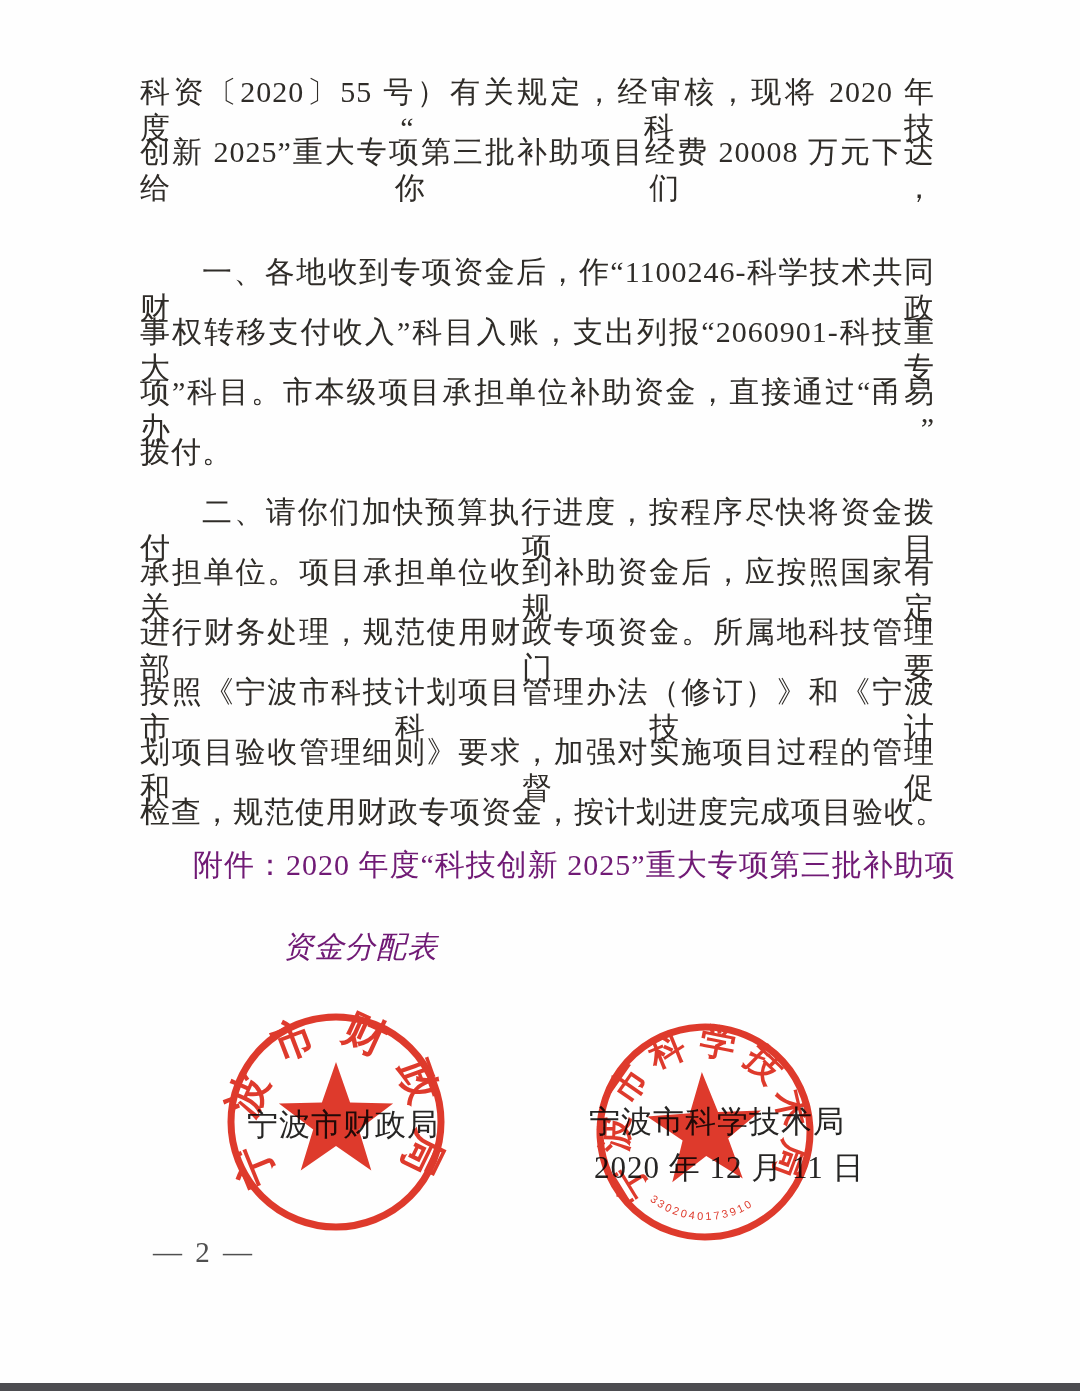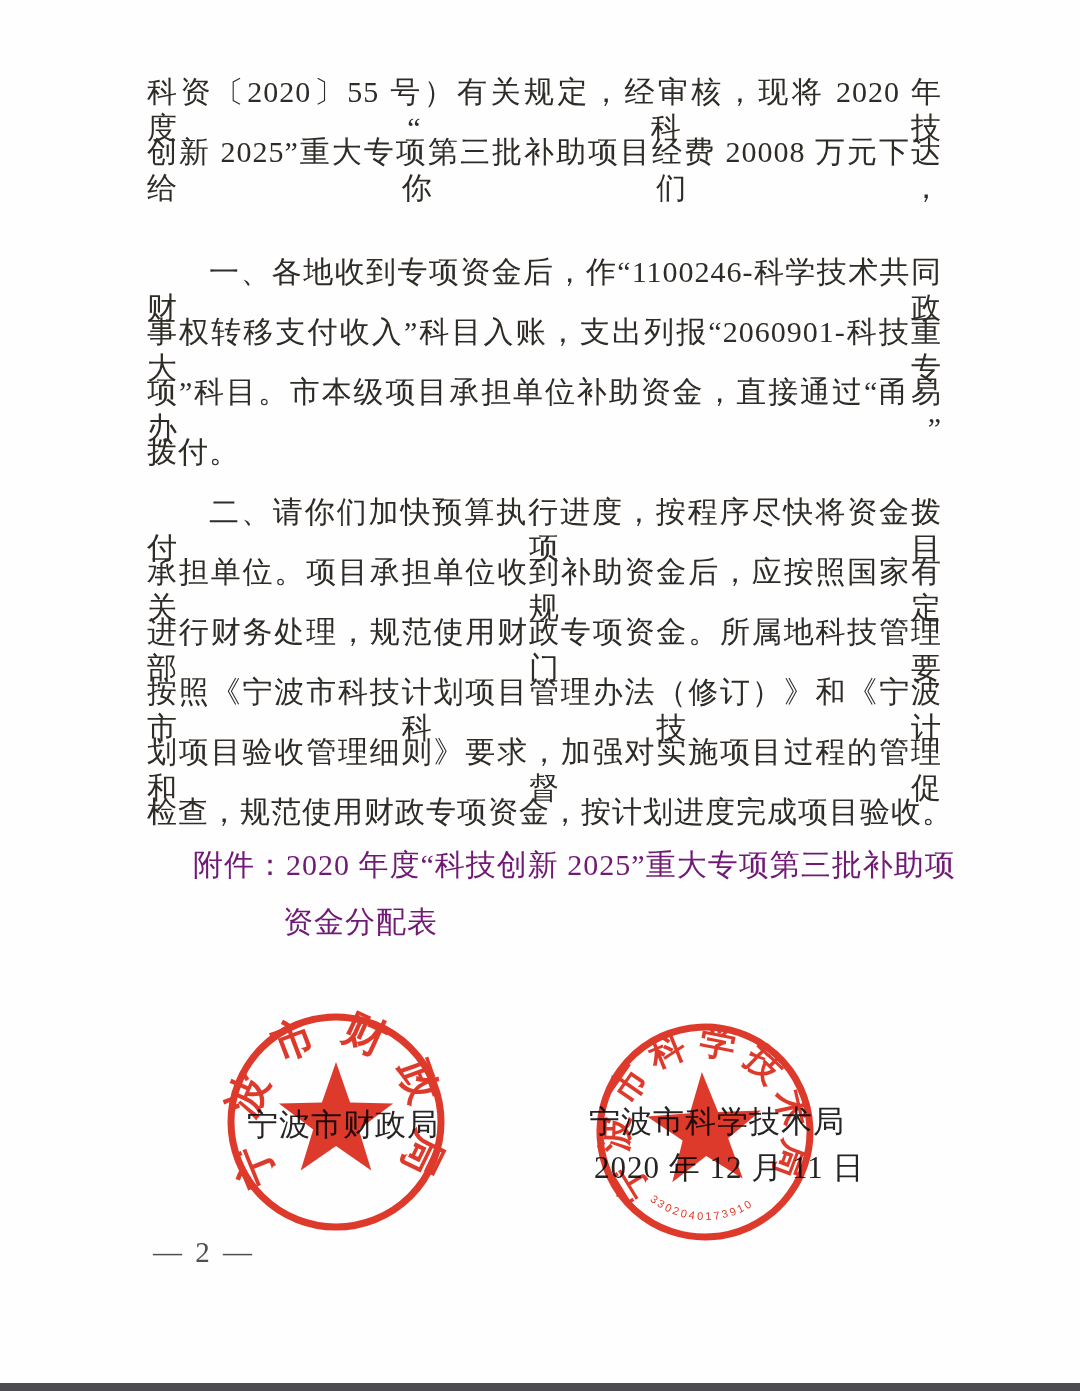--- a/index.html
+++ b/index.html
@@ -7,21 +7,21 @@
   .page {
     position: relative;
     width: 1080px;
     height: 1391px;
     background: #fefefe;
     overflow: hidden;
     font-family: "Liberation Serif", serif;
   }
   .body-line {
     position: absolute;
-    left: 147px;
+    left: 140px;
     width: 795px;
     font-size: 30px;
     line-height: 36px;
     color: #2f2c28;
     white-space: nowrap;
     letter-spacing: 1px;
   }
   .body-line.justify {
     white-space: normal;
     text-align: justify;
@@ -31,21 +31,21 @@
   .attachment {
     position: absolute;
     left: 193px;
     top: 845px;
     width: 760px;
     font-size: 30px;
     color: #701a75;
     letter-spacing: 1px;
   }
   .attachment .att-line1 { white-space: nowrap; }
-  .attachment .att-line2 { margin-top: 16px; padding-left: 90px; white-space: nowrap; }
+  .attachment .att-line2 { margin-top: 41px; padding-left: 90px; white-space: nowrap; font-style: italic; }
   .sig-text {
     position: absolute;
     font-size: 31px;
     color: #262524;
     white-space: nowrap;
     letter-spacing: 1px;
     z-index: 2;
   }
   .sig-org-left  { left: 247px; top: 1104px; }
   .sig-org-right { left: 589px; top: 1101px; }

